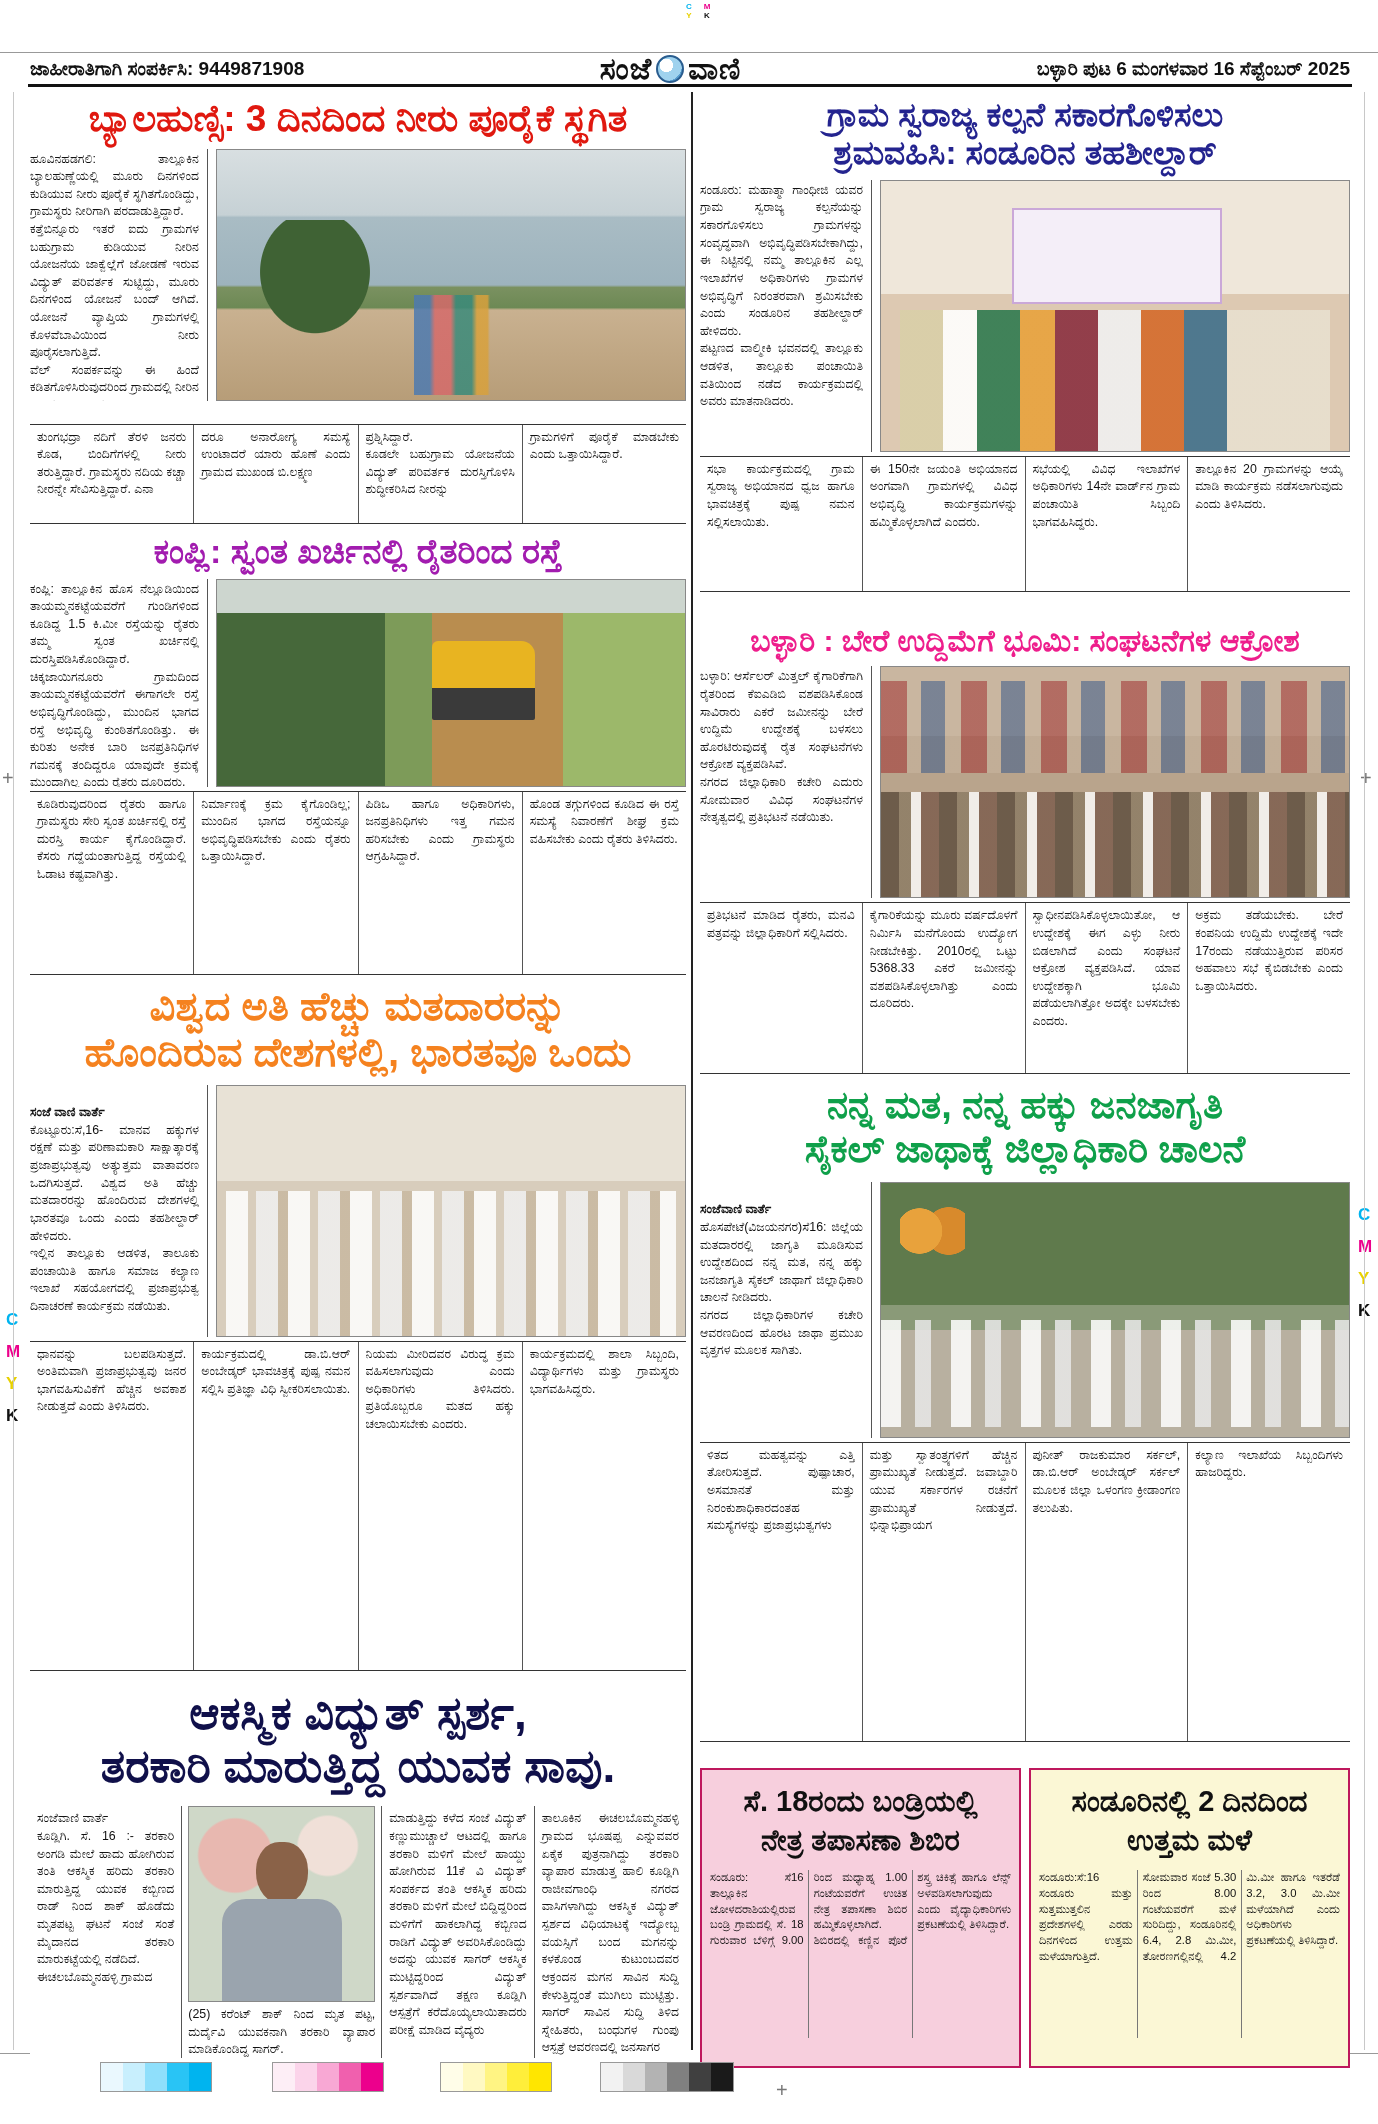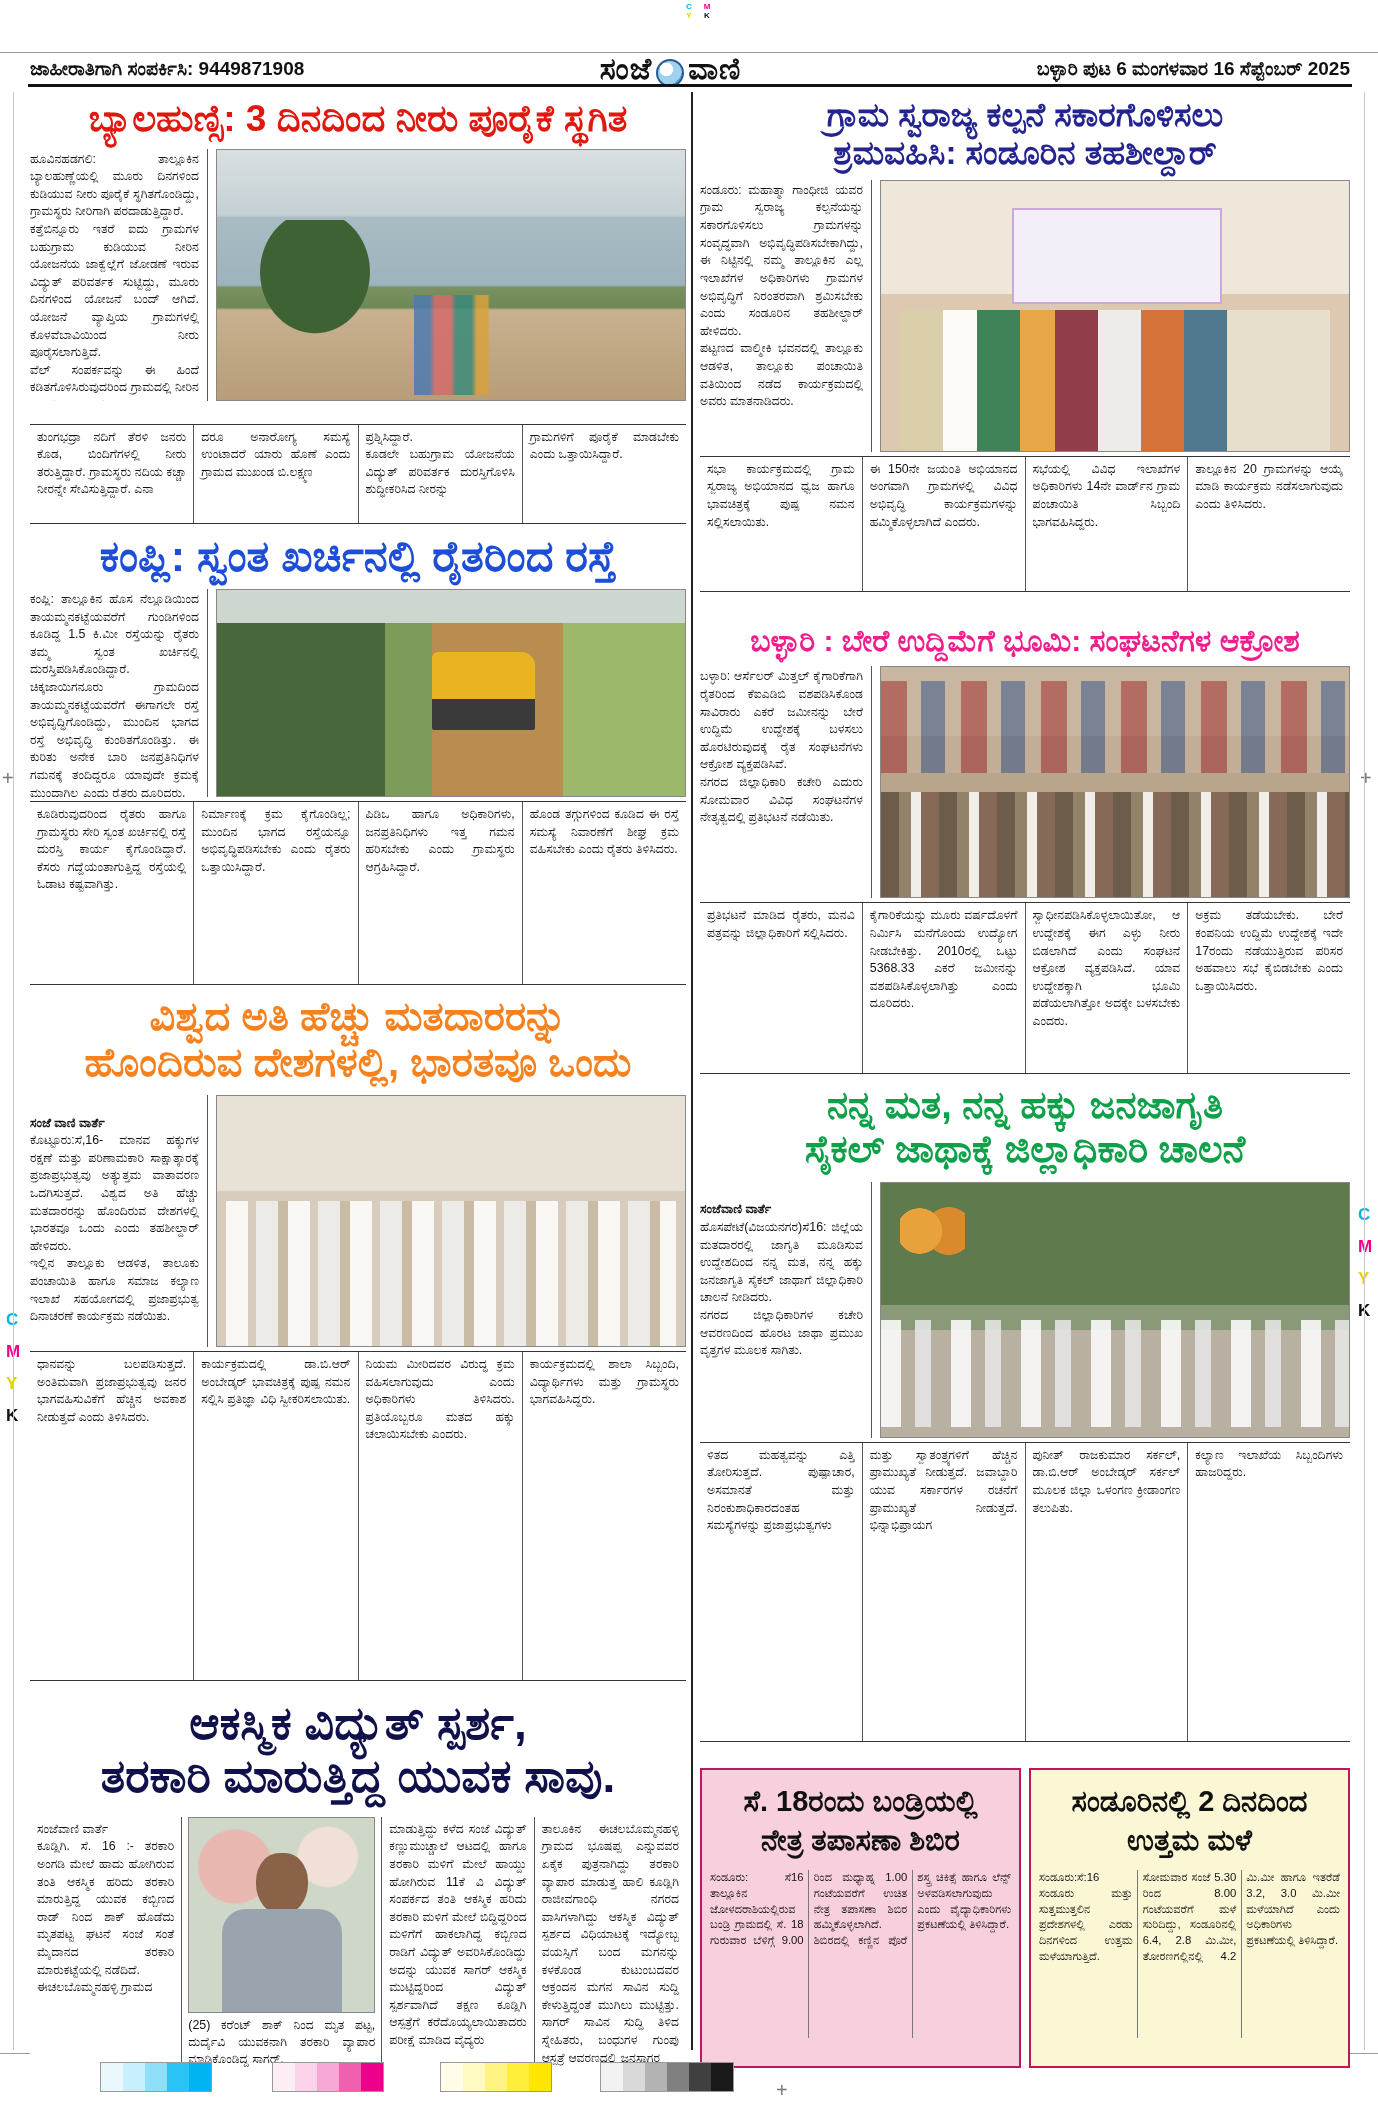--- a/index.html
+++ b/index.html
@@ -16,34 +16,34 @@
   .rule-bot-r { position:absolute; left:1348px; top:2053px; width:30px; height:1px; background:#999; }
   .crop { position:absolute; color:#777; font-size:20px; line-height:1; }
   .cmyk-top { position:absolute; left:680px; top:2px; width:36px; display:grid; grid-template-columns:1fr 1fr; font-size:8px; font-weight:bold; line-height:9px; text-align:center; }
   .edge-cmyk { position:absolute; display:flex; flex-direction:column; gap:12px; font-weight:bold; font-size:17px; }
   .edge-cmyk span { display:block; }
   .c-c{color:#00b4ef}.c-m{color:#ec008c}.c-y{color:#e8d100}.c-k{color:#111}
 
   
   #hdr { position:absolute; left:30px; top:54px; width:1320px; height:30px; display:flex; align-items:center; justify-content:space-between; }
   .hdr-contact { font-weight:bold; font-size:19px; }
-  .masthead { display:flex; align-items:flex-end; gap:4px; font-weight:bold; font-size:30px; letter-spacing:1px; }
+  .masthead { display:flex; align-items:center; gap:4px; font-weight:bold; font-size:30px; letter-spacing:1px; }
   .mast-logo { width:28px; height:28px; border-radius:50%; border:2px solid #2a5d8f;
     background:radial-gradient(circle at 35% 35%, #ffffff 0 30%, #9fd2ee 31% 70%, #5a9fd0 71% 100%); }
   .hdr-edition { font-weight:bold; font-size:19px; }
 
   
   #lhalf { position:absolute; left:30px; top:92px; width:656px; height:1958px; }
   #rhalf { position:absolute; left:700px; top:92px; width:650px; height:1958px; }
   .vdivider { position:absolute; left:691px; top:92px; width:2px; height:1958px; background:#222; }
 
   
   .hl { font-weight:bold; text-align:center; white-space:pre-line; line-height:1.15; }
   .hl-water   { color:#e0180f; font-size:37px; padding:6px 0 8px; }
-  .hl-road    { color:#1d4ed8; font-size:43px; padding:8px 0 8px; }
+  .hl-road    { color:#a21caf; font-size:34px; padding:8px 0 8px; }
   .hl-voters  { color:#f5821f; font-size:40px; padding:8px 0 10px; }
   .hl-shock   { color:#10104a; font-size:46px; padding:16px 0 14px; }
   .hl-tah     { color:#24248f; font-size:33px; padding:4px 0 8px; }
   .hl-land    { color:#ee1e8c; font-size:30px; padding:8px 0 8px;margin-top:24px; }
   .hl-jatha   { color:#0fa04a; font-size:38px; padding:10px 0 10px; }
 
   .row { display:flex; }
   .leadcol { width:178px; padding:2px 8px 2px 0; font-size:12.4px; line-height:1.42; text-align:justify;
              border-right:1px solid #555; white-space:pre-line; overflow:hidden; }
   .rhalf-leadcol { width:172px; }

